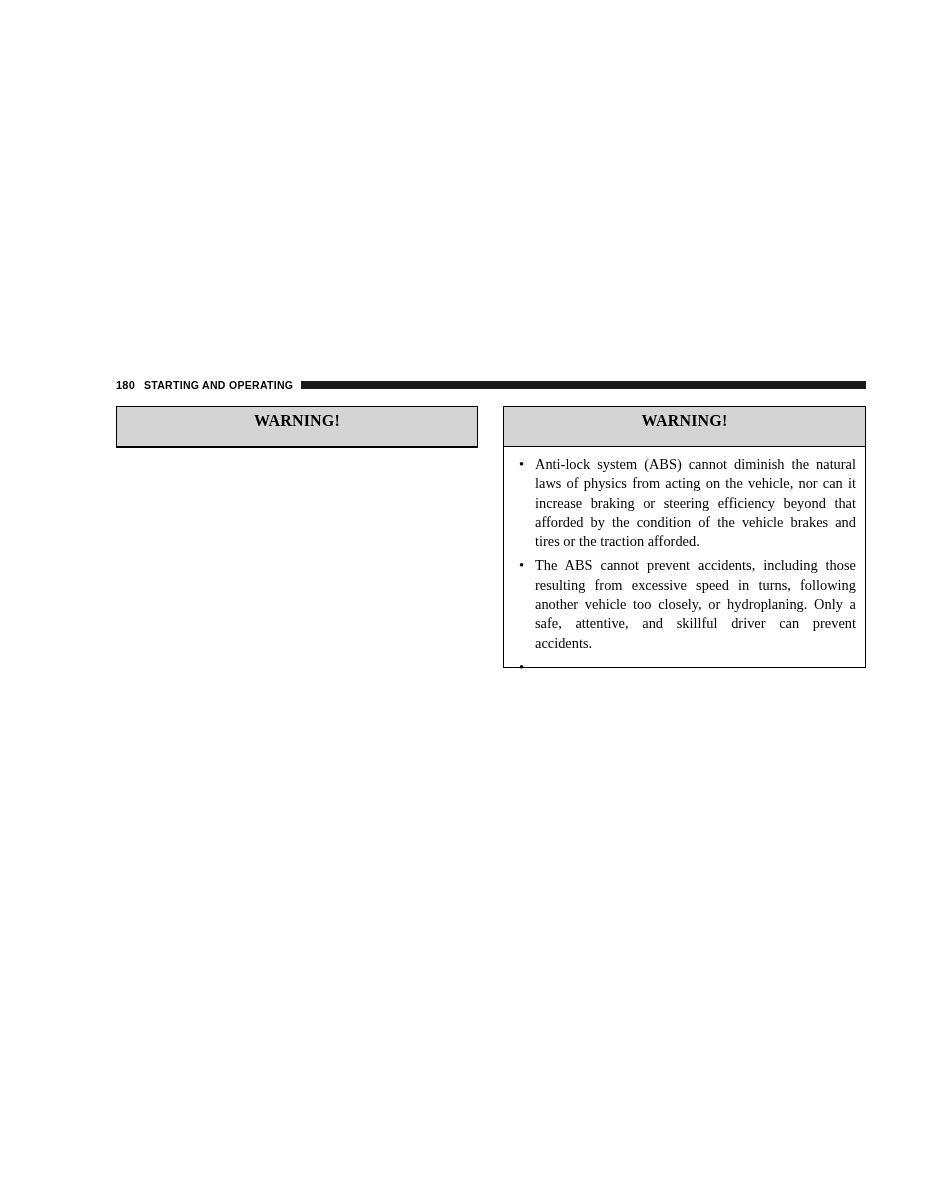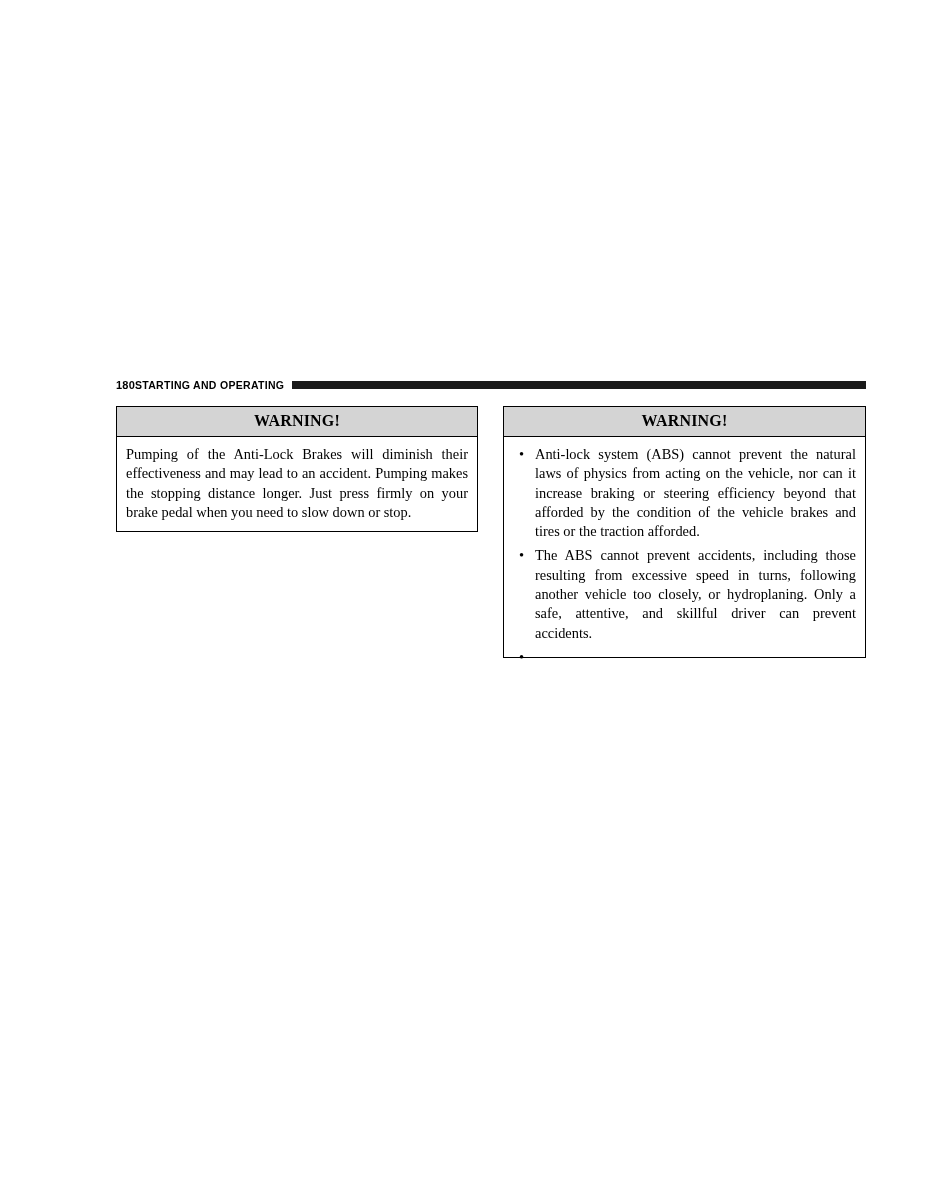--- a/index.html
+++ b/index.html
@@ -32,20 +32,21 @@
     width: 750px;
     height: 14px;
     display: flex;
     align-items: center;
   }
   .header-pagenum {
     font-family: "Liberation Sans", sans-serif;
     font-weight: bold;
     font-size: 11px;
     letter-spacing: 0.2px;
+    margin-right: 9px;
     line-height: 1;
   }
   .header-title {
     font-family: Liberation Sans, sans-serif;
     font-weight: bold;
     font-size: 10.5px;
     letter-spacing: 0.3px;
     line-height: 1;
     white-space: nowrap;
   }
@@ -73,21 +74,21 @@
     top: 406px;
     width: 363px;
   }
   .warning-title {
     background: #d4d4d4;
     border-bottom: 1px solid #000000;
     text-align: center;
     font-family: "Liberation Serif", serif;
     font-weight: bold;
     font-size: 16px;
-    padding: 5px 0 6px 0;
+    padding: 5px 0 16px 0;
     letter-spacing: 0.2px;
   }
   .warning-body {
     padding: 8px 9px 9px 9px;
   }
   .warning-para {
     font-family: "Liberation Serif", serif;
     font-size: 14.4px;
     line-height: 19.3px;
     text-align: justify;
@@ -132,32 +133,29 @@
 <div class="page">
 
   <div class="header">
     <span class="header-pagenum">180</span>
     <span class="header-title">STARTING AND OPERATING</span>
     <span class="header-rule"></span>
   </div>
 
   <div class="warning-box left">
     <div class="warning-title">WARNING!</div>
-    <div class="warning-body">
-      <p class="warning-para">Pumping of the Anti-Lock Brakes will diminish their effectiveness and may lead to an accident. Pumping makes the stopping distance longer. Just press firmly on your brake pedal when you need to slow down or stop.</p>
-    </div>
   </div>
 
   <div class="warning-box right">
     <div class="warning-title">WARNING!</div>
     <div class="warning-body">
       <ul class="bullet-list">
         <li class="bullet-item">
           <span class="bullet-dot">•</span>
-          <span class="txt">Anti-lock system (ABS) cannot prevent the natural laws of physics from acting on the vehicle, nor can it increase braking or steering efficiency beyond that afforded by the condition of the vehicle brakes and tires or the traction afforded.</span>
+          <span class="txt">Anti-lock system (ABS) cannot diminish the natural laws of physics from acting on the vehicle, nor can it increase braking or steering efficiency beyond that afforded by the condition of the vehicle brakes and tires or the traction afforded.</span>
         </li>
         <li class="bullet-item">
           <span class="bullet-dot">•</span>
           <span class="txt">The ABS cannot prevent accidents, including those resulting from excessive speed in turns, following another vehicle too closely, or hydroplaning. Only a safe, attentive, and skillful driver can prevent accidents.</span>
         </li>
         <li class="bullet-item">
           <span class="bullet-dot">•</span>
         </li>
       </ul>
     </div>

